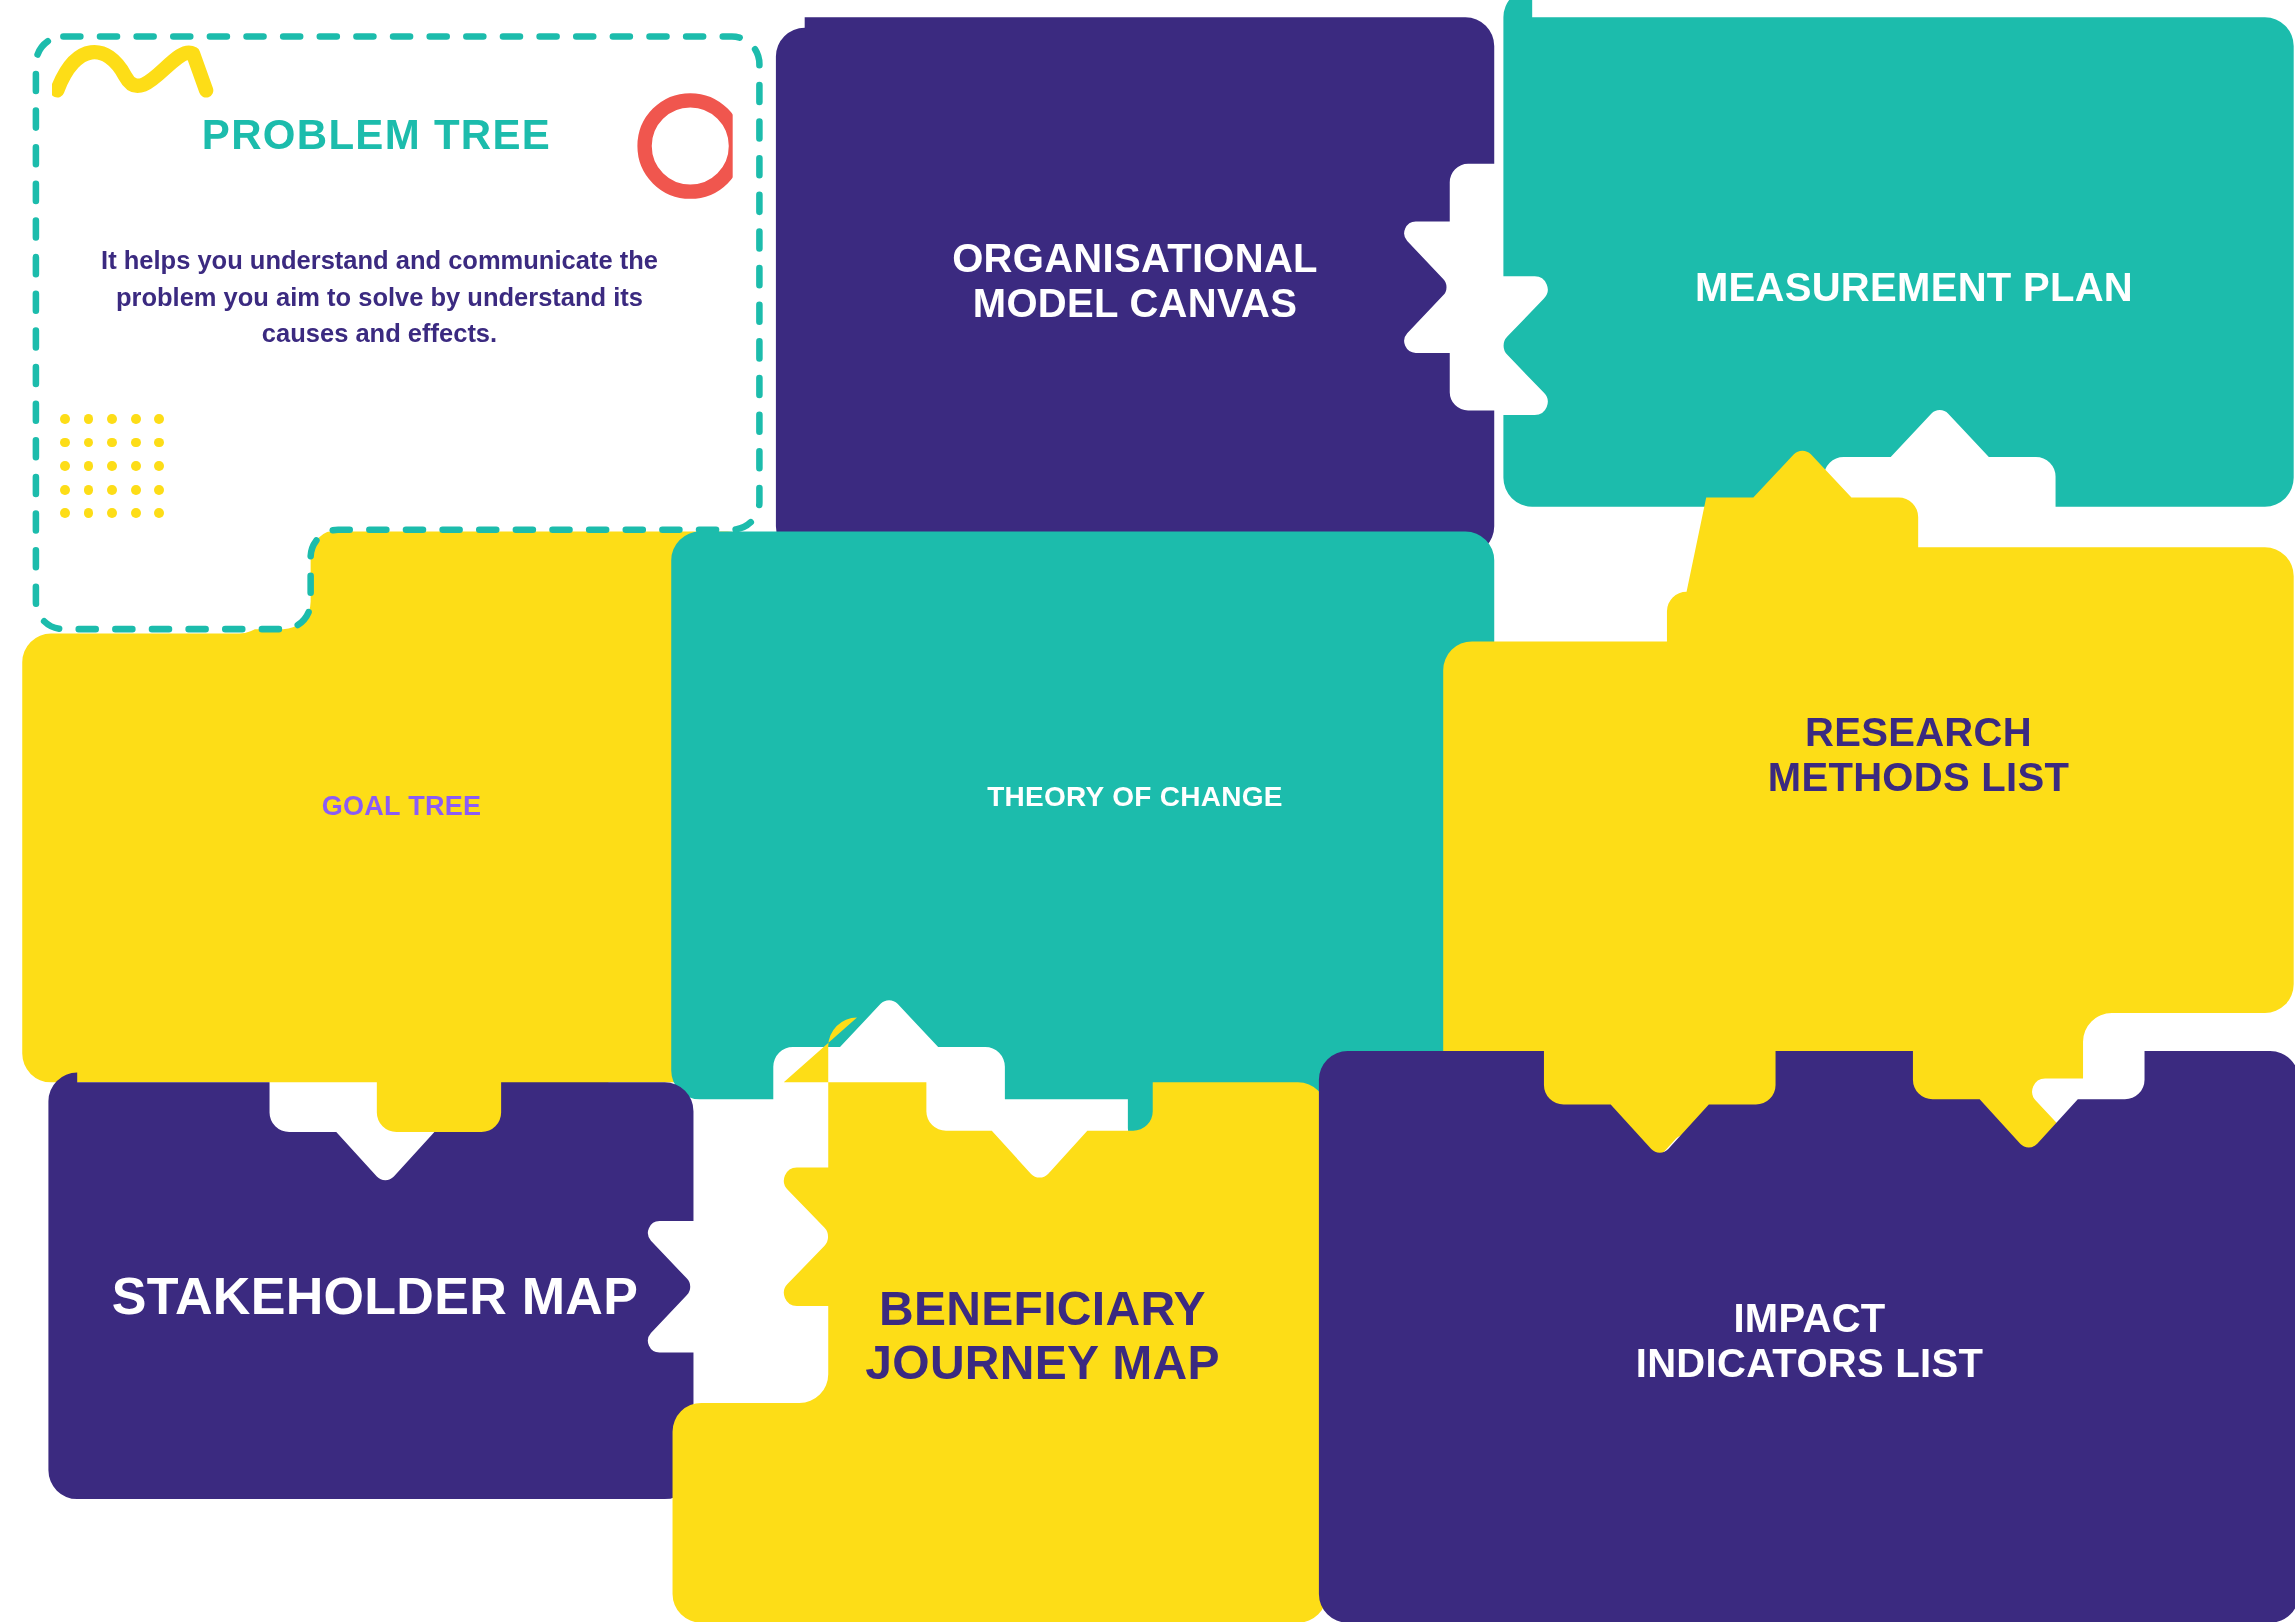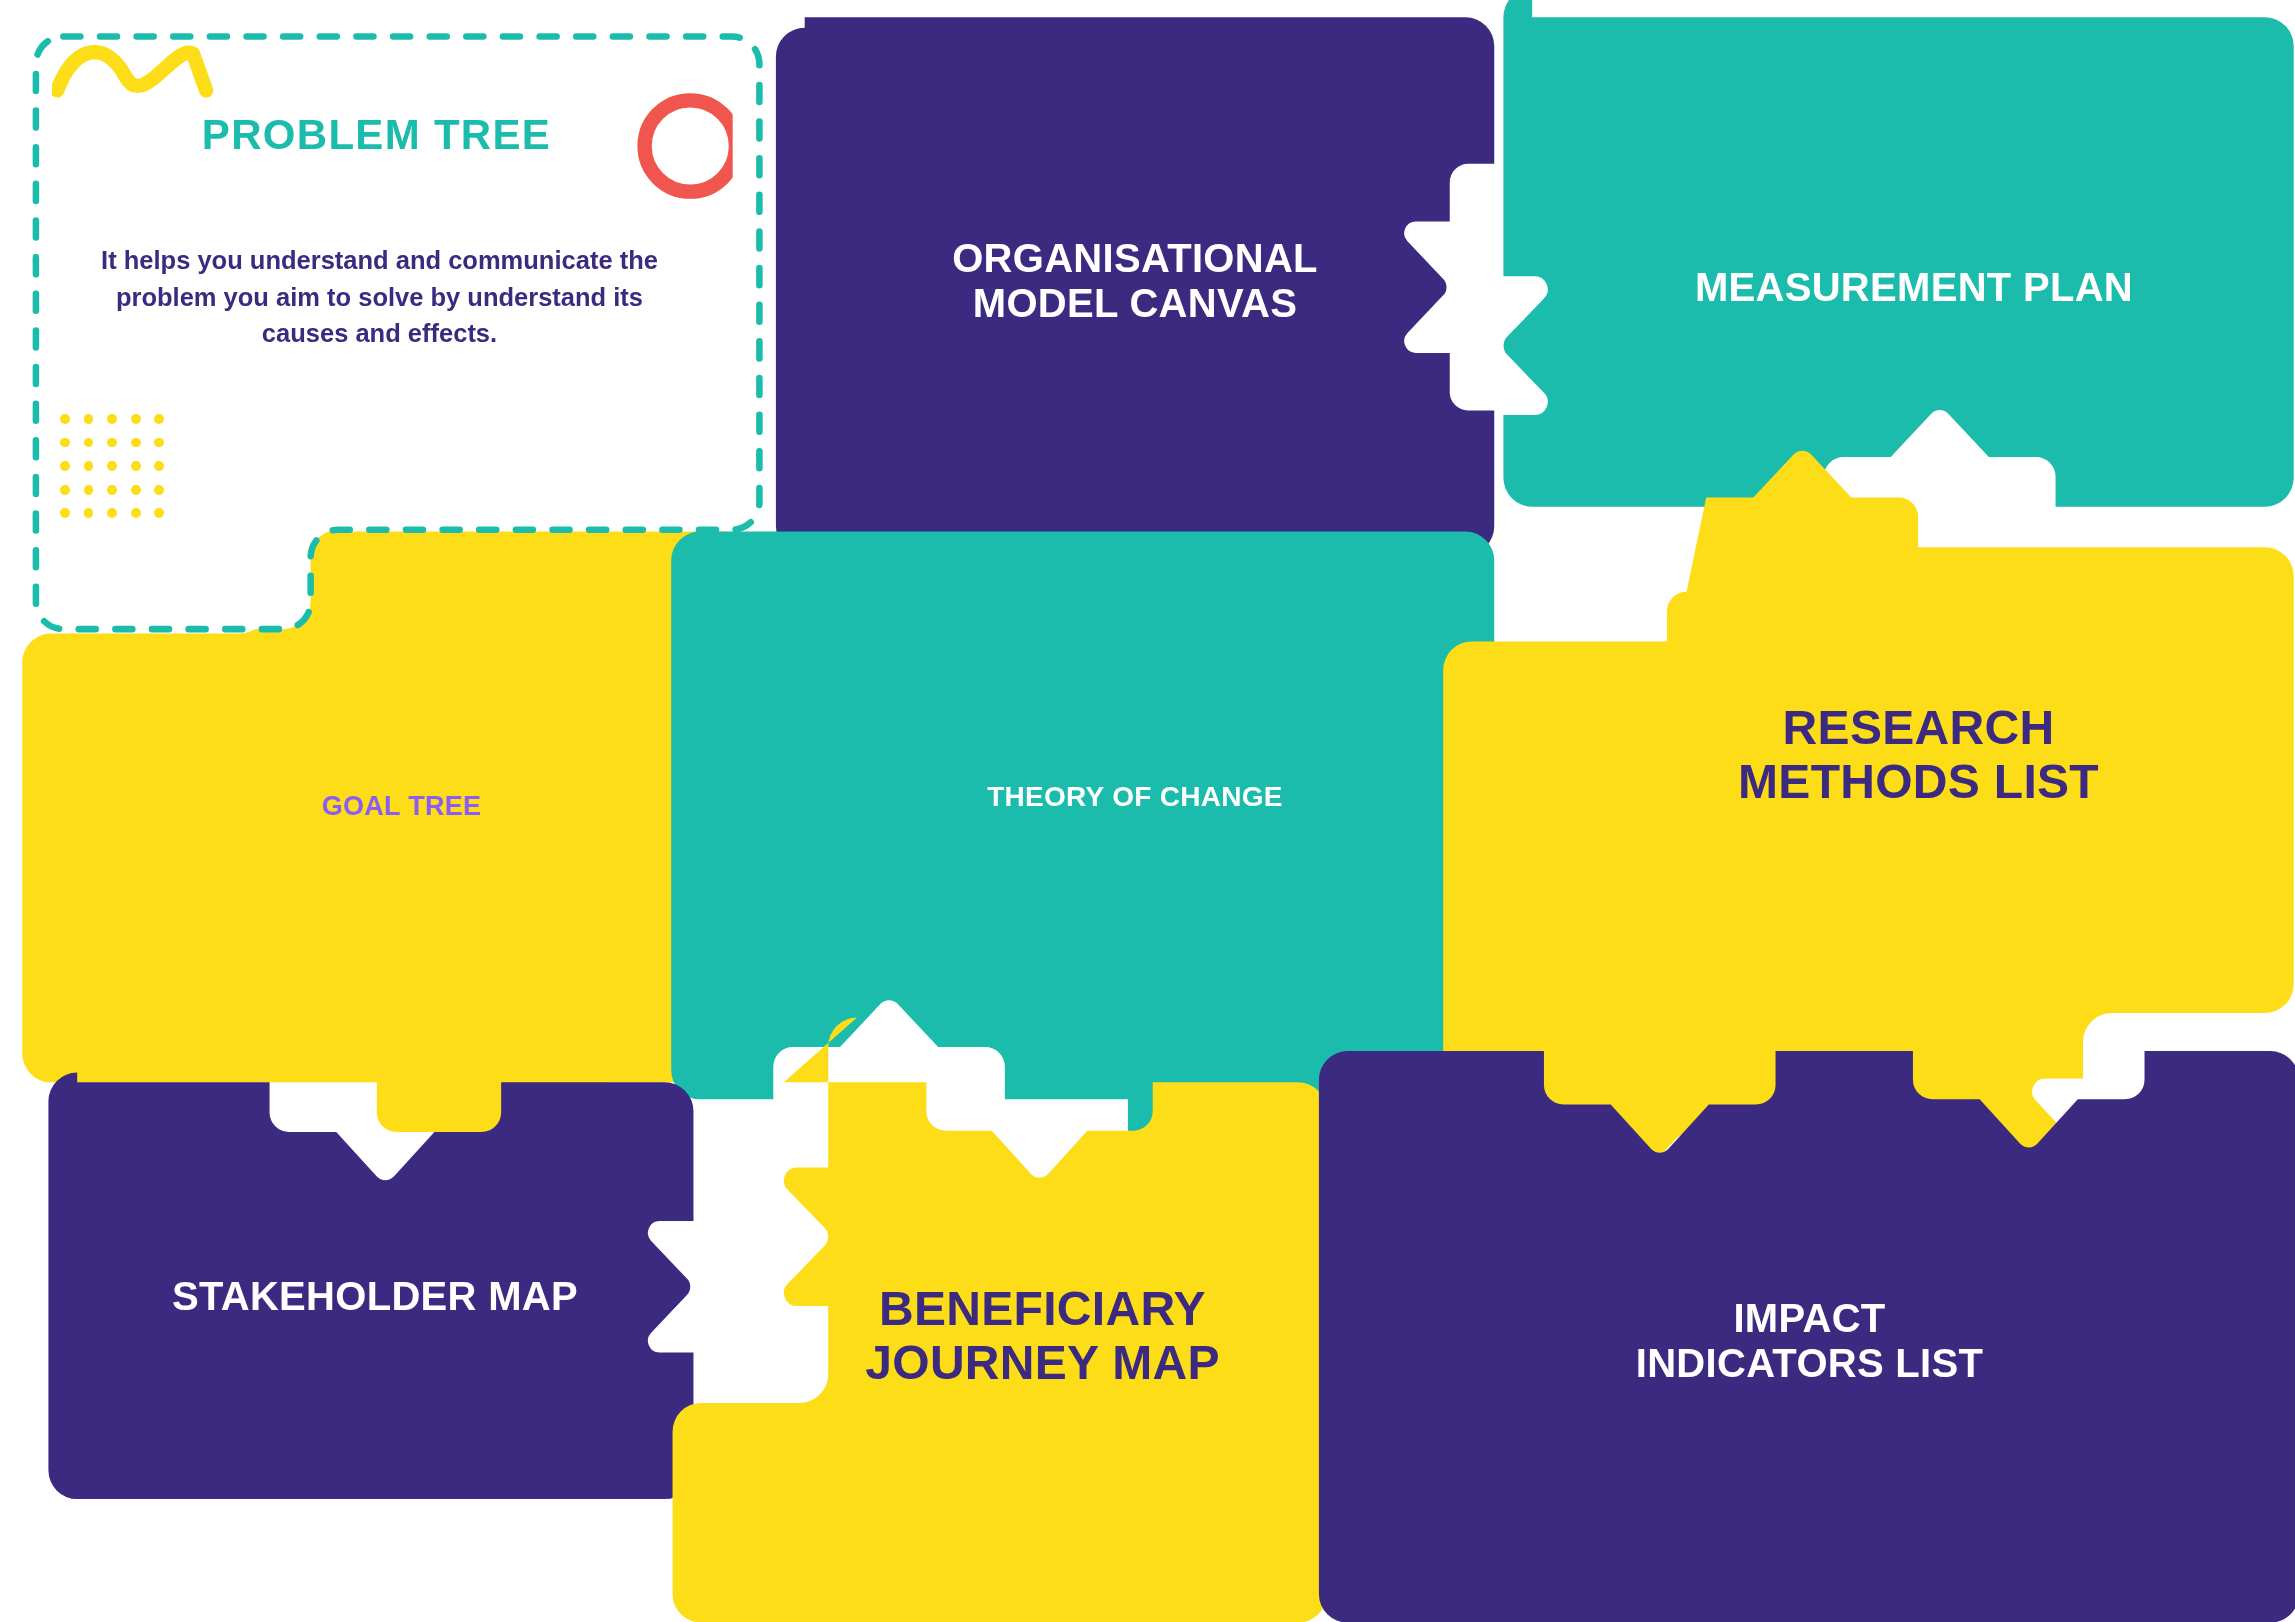--- a/index.html
+++ b/index.html
@@ -270,26 +270,26 @@
 
   <div class="tile" style="left:46px; top:560px; width:711px; height:493px;">
     <span class="tile-label" style="color:#8b5cf6; font-size:27px;">GOAL TREE</span>
   </div>
 
   <div class="tile" style="left:776px; top:531px; width:718px; height:531px;">
     <span class="tile-label" style="color:#FFFFFF; font-size:28px;">THEORY OF CHANGE</span>
   </div>
 
   <div class="tile" style="left:1542px; top:547px; width:753px; height:416px;">
-    <span class="tile-label" style="color:#3B2A80; font-size:48px;">RESEARCH
+    <span class="tile-label" style="color:#3B2A80; font-size:40px;">RESEARCH
 METHODS LIST</span>
   </div>
 
   <div class="tile" style="left:48px; top:1112px; width:654px; height:368px;">
-    <span class="tile-label" style="color:#FFFFFF; font-size:40px;">STAKEHOLDER MAP</span>
+    <span class="tile-label" style="color:#FFFFFF; font-size:52px;">STAKEHOLDER MAP</span>
   </div>
 
   <div class="tile" style="left:784px; top:1139px; width:517px; height:393px;">
     <span class="tile-label" style="color:#3B2A80; font-size:48px;">BENEFICIARY
 JOURNEY MAP</span>
   </div>
 
   <div class="tile" style="left:1348px; top:1112px; width:923px; height:458px;">
     <span class="tile-label" style="color:#FFFFFF; font-size:40px;">IMPACT
 INDICATORS LIST</span>

